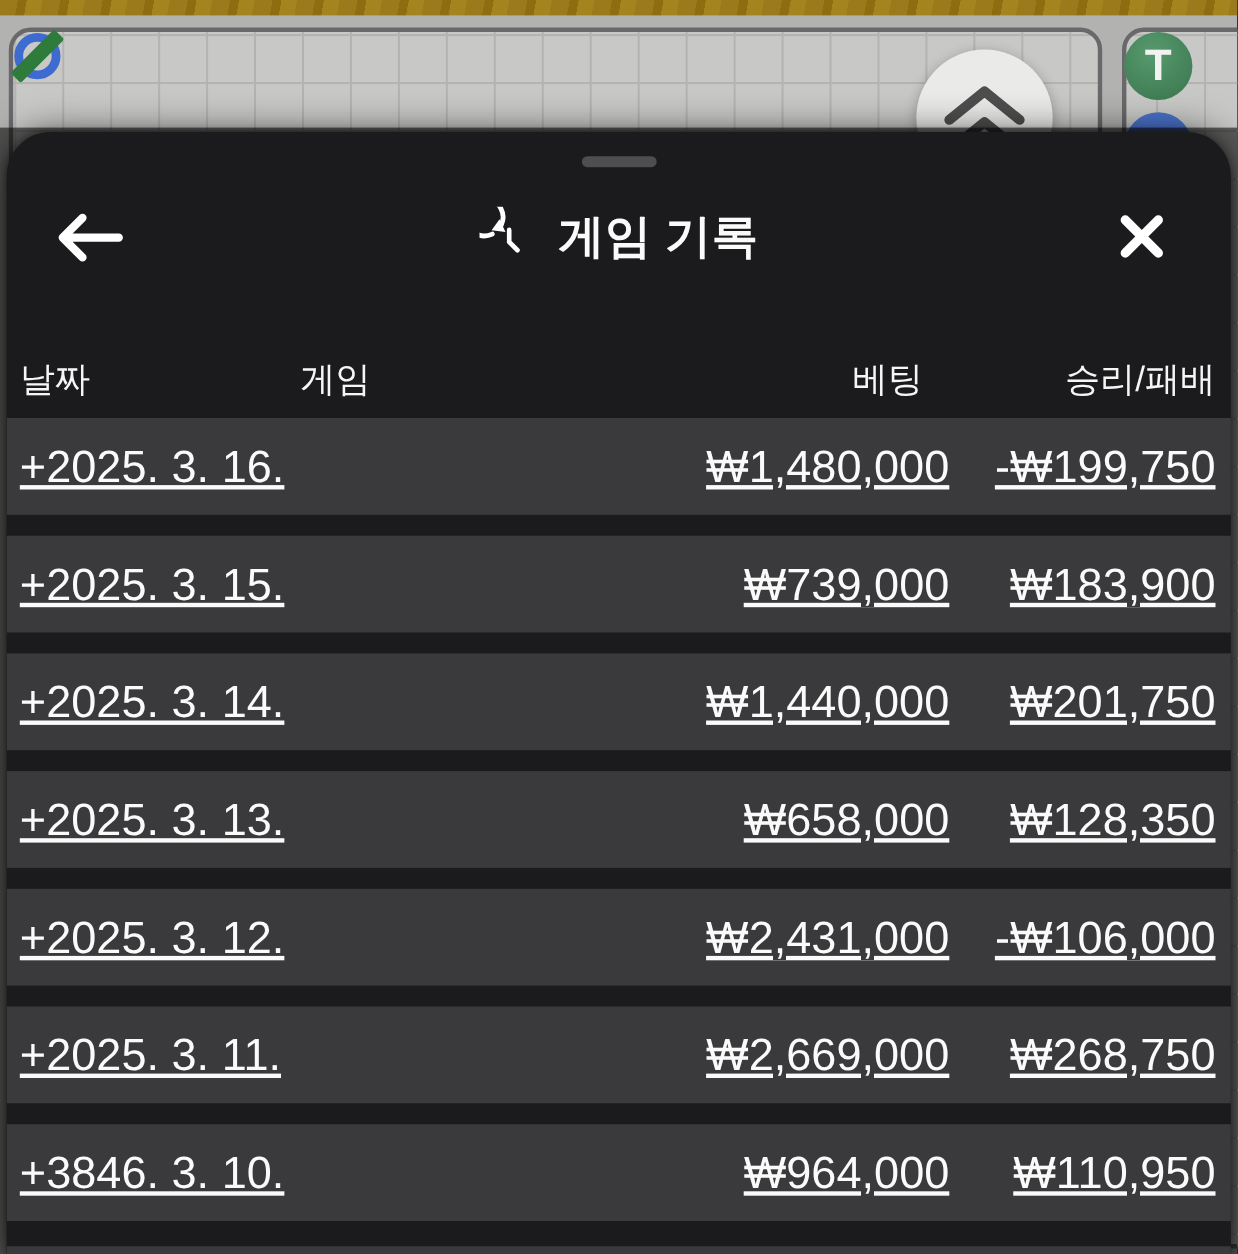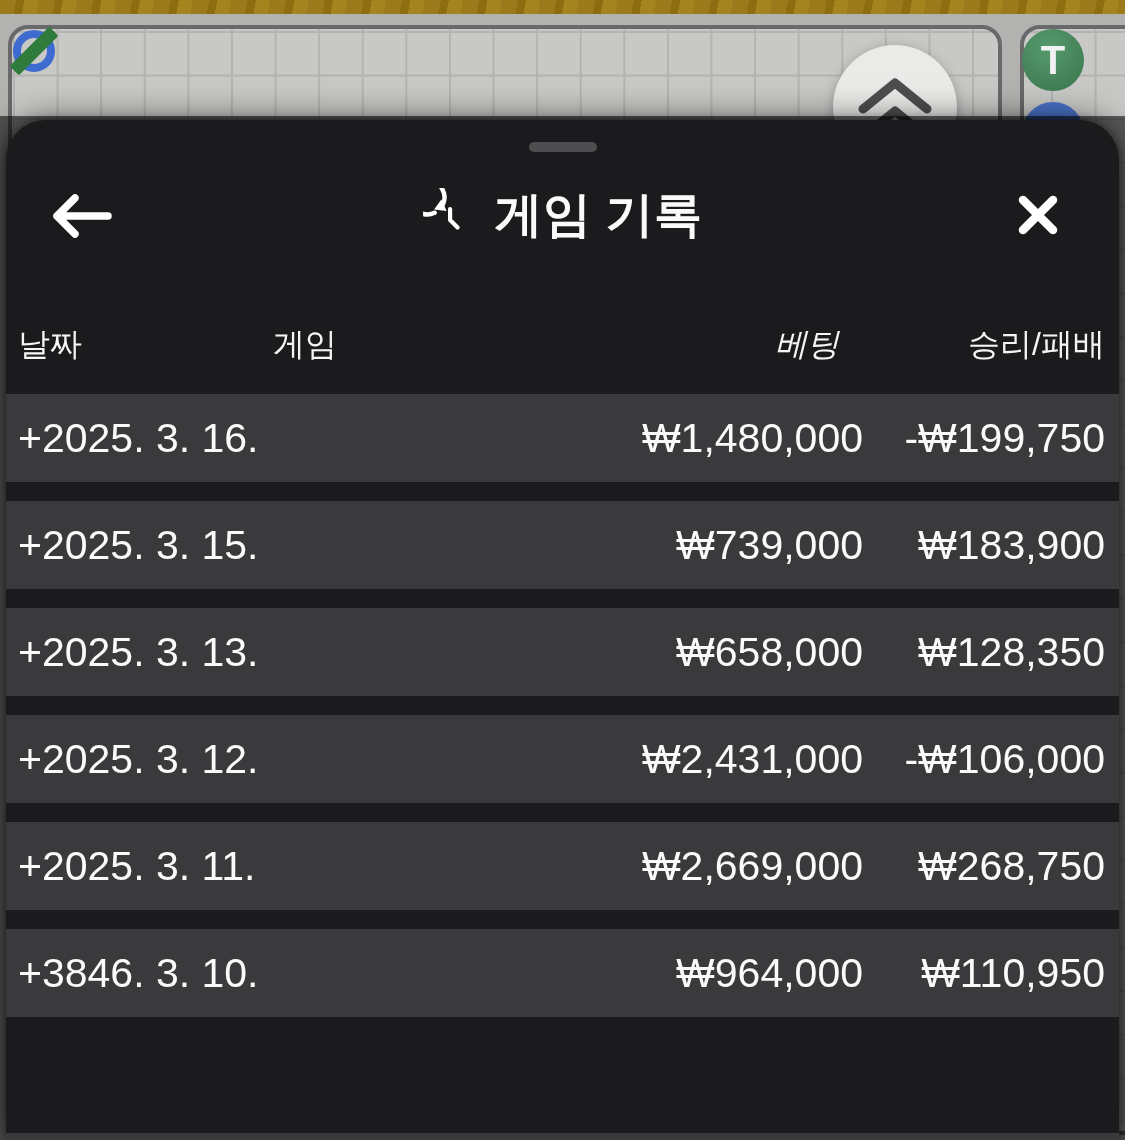--- a/index.html
+++ b/index.html
@@ -57,31 +57,31 @@
   .drag-handle{
     position:absolute;left:50%;top:22px;width:68px;height:10px;margin-left:-34px;
     border-radius:5px;background:#4e4e50;
   }
   .modal-header{position:absolute;left:0;top:0;width:100%;height:160px;}
   .back-btn{position:absolute;left:38px;top:66px;width:80px;height:60px;border:none;background:none;padding:6px;cursor:pointer;}
   .title-group{
     position:absolute;left:50%;top:60px;transform:translateX(-50%);
     display:flex;align-items:center;gap:18px;height:70px;white-space:nowrap;
   }
-  .modal-title{font-size:48px;font-weight:700;letter-spacing:.5px;}
+  .modal-title{font-size:42px;font-weight:700;letter-spacing:.5px;}
   .close-btn{position:absolute;left:998px;top:60px;width:70px;height:70px;border:none;background:none;padding:10px;cursor:pointer;}
   
   .t-row{
     display:grid;grid-template-columns:255px 1fr 340px 242px;align-items:center;
     padding:0 14px 0 12px;font-size:41px;line-height:1;
   }
   .t-head{position:absolute;left:0;top:180px;width:100%;height:88px;font-size:32px;color:#f5f5f5;}
   .cell-r{text-align:right;}
-  .t-head .head-bet{padding-right:24px;font-style:italic;}
-  .rows{position:absolute;left:0;top:274px;width:100%;}
+  .t-head .head-bet{padding-right:24px;}
+  .rows{position:absolute;left:0;top:260px;width:100%;text-decoration:underline;}
   .data-row{height:88px;background:#3a3a3c;margin-bottom:19px;cursor:pointer;}
   .row-sliver{position:absolute;left:0;top:1013px;width:100%;height:88px;background:#3a3a3c;}
   svg{display:block;}
 </style>
 </head>
 <body>
 
 <div class="screen">
 
   <div class="gold-bar"></div>
@@ -149,20 +149,26 @@
         <div class="cell-r">₩1,480,000</div>
         <div class="cell-r">-₩199,750</div>
       </div>
       <div class="t-row data-row">
         <div>+2025. 3. 15.</div>
         <div></div>
         <div class="cell-r">₩739,000</div>
         <div class="cell-r">₩183,900</div>
       </div>
       <div class="t-row data-row">
+        <div>+2025. 3. 14.</div>
+        <div></div>
+        <div class="cell-r">₩1,440,000</div>
+        <div class="cell-r">₩201,750</div>
+      </div>
+      <div class="t-row data-row">
         <div>+2025. 3. 13.</div>
         <div></div>
         <div class="cell-r">₩658,000</div>
         <div class="cell-r">₩128,350</div>
       </div>
       <div class="t-row data-row">
         <div>+2025. 3. 12.</div>
         <div></div>
         <div class="cell-r">₩2,431,000</div>
         <div class="cell-r">-₩106,000</div>

